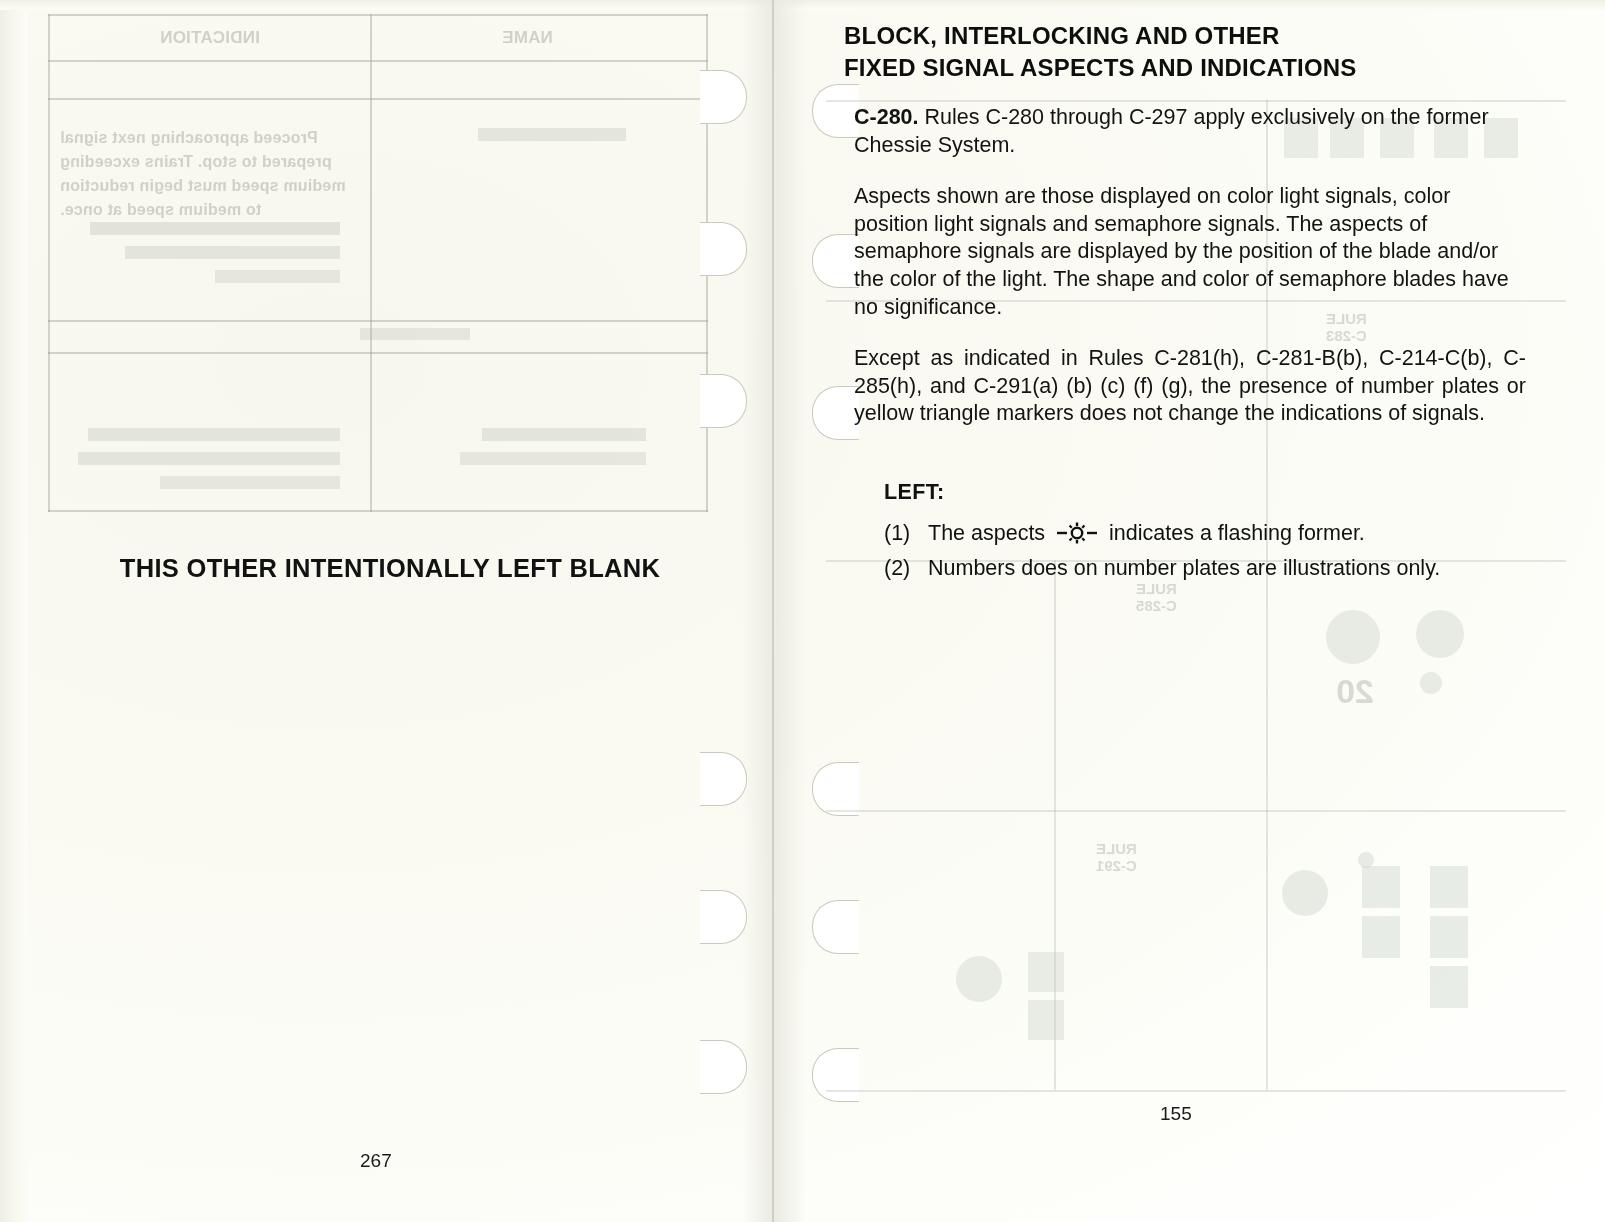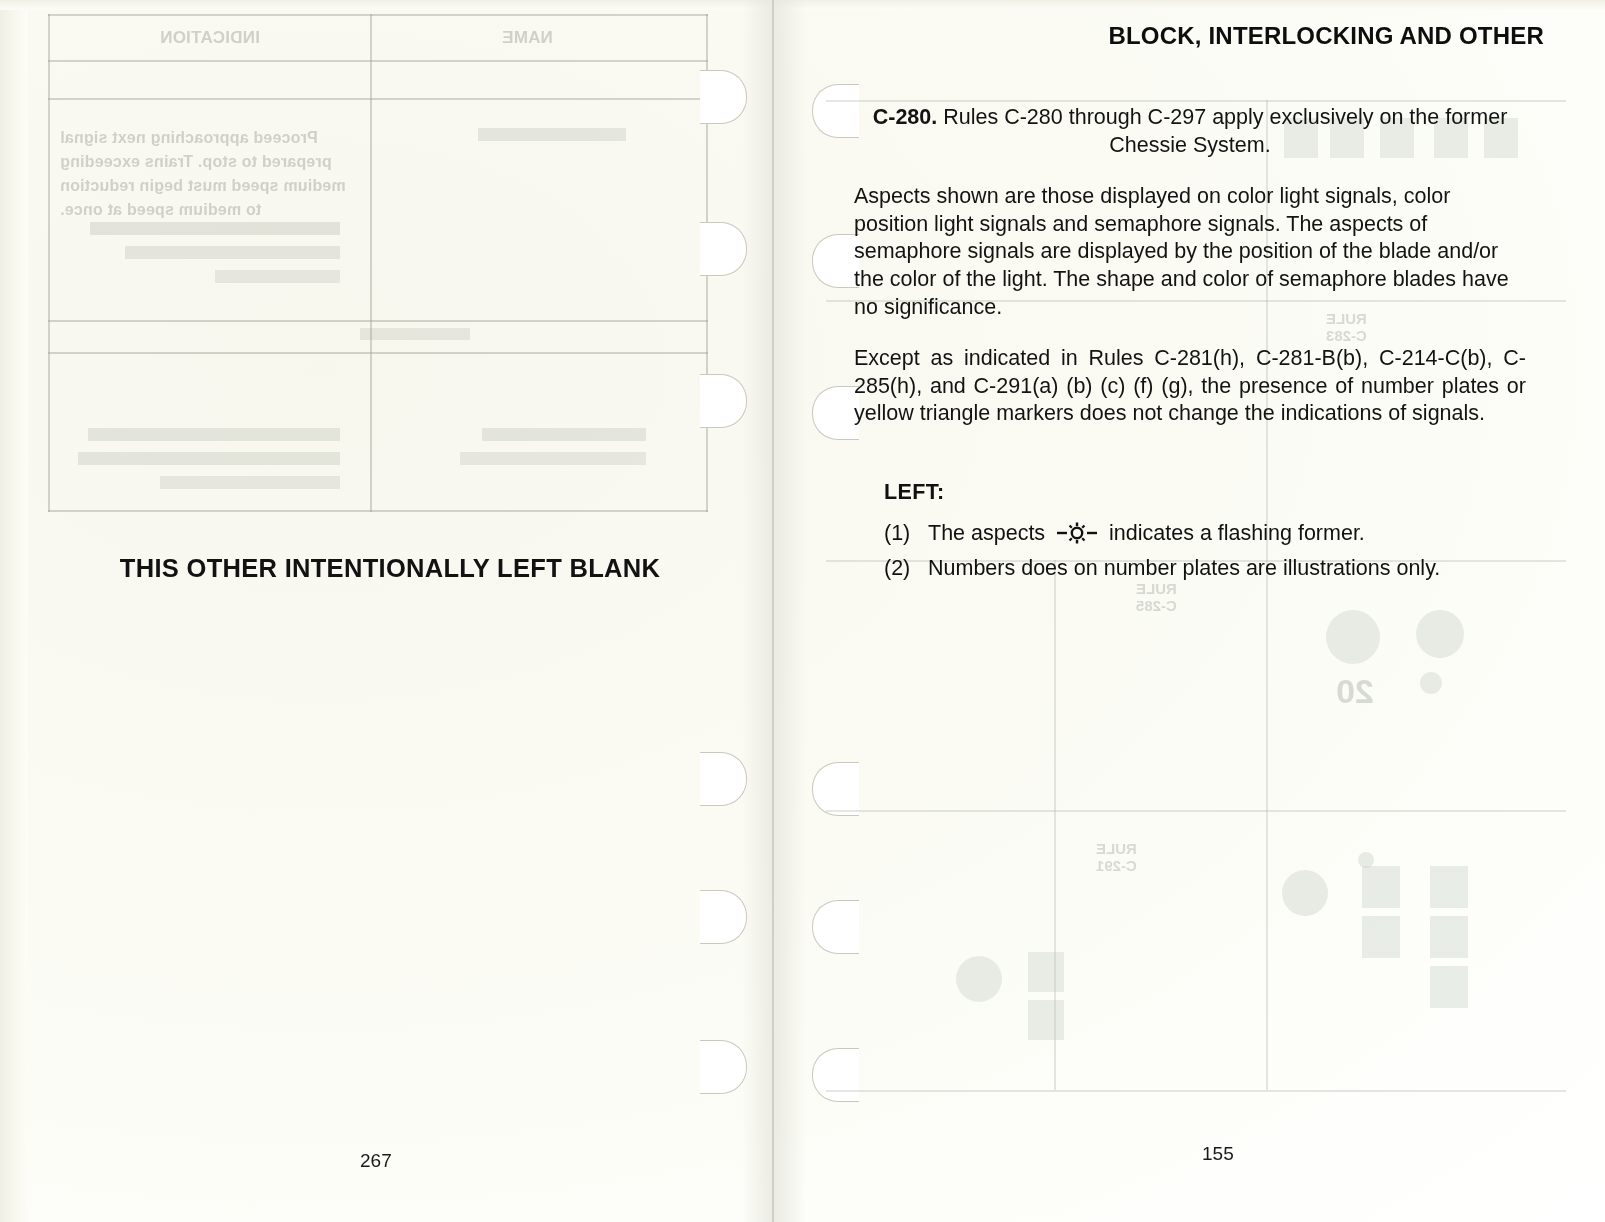--- a/index.html
+++ b/index.html
@@ -104,49 +104,49 @@
     color: #121212;
   }
 
   .folio {
     position: absolute;
     font-size: 19px;
     color: #1a1a1a;
     font-family: "Liberation Sans", sans-serif;
   }
   .folio-left  { left: 330px; top: 1150px; }
-  .folio-right { left: 1160px; top: 1143px; margin-left: 42px; }
+  .folio-right { left: 1160px; top: 1103px; }
 
   
   .page-right {
     position: absolute;
     left: 806px; top: 0;
     width: 780px; height: 1222px;
   }
   .rp-title {
     position: absolute;
     left: 38px; top: 20px;
     width: 700px;
-    text-align: right;
+    text-align: left;
     font-size: 24px;
     font-weight: bold;
     line-height: 1.32;
     letter-spacing: 0.2px;
     color: #0e0e0e;
   }
   .rp-body {
     position: absolute;
     left: 48px;
     width: 672px;
     font-size: 21.5px;
     line-height: 1.285;
     color: #131313;
   }
   .rp-body b { font-weight: bold; }
-  .p1 { top: 104px; text-align: center; }
+  .p1 { top: 104px; }
   .p2 { top: 183px; }
   .p3 { top: 345px; text-align: justify; }
 
   .notes-head {
     position: absolute;
     left: 78px; top: 480px;
     font-size: 21.5px;
     font-weight: bold;
     letter-spacing: 0.4px;
   }
@@ -291,20 +291,21 @@
       <div class="bleed-box" style="left:624px; top:916px; width:38px; height:42px;"></div>
       <div class="bleed-box" style="left:624px; top:966px; width:38px; height:42px;"></div>
 
       <div class="bleed-circ" style="left:150px; top:956px; width:46px; height:46px;"></div>
       <div class="bleed-box" style="left:222px; top:952px; width:36px; height:40px;"></div>
       <div class="bleed-box" style="left:222px; top:1000px; width:36px; height:40px;"></div>
     </div>
 
     <div class="rp-title">
       <div>BLOCK, INTERLOCKING AND OTHER</div>
+      <div>FIXED SIGNAL ASPECTS AND INDICATIONS</div>
     </div>
 
     <div class="rp-body p1">
       <b>C-280.</b>
       <span>Rules C-280 through C-297 apply exclusively on the former Chessie System.</span>
     </div>
 
     <div class="rp-body p2">Aspects shown are those displayed on color light signals, color position light signals and semaphore signals. The aspects of semaphore signals are displayed by the position of the blade and/or the color of the light. The shape and color of semaphore blades have no significance.</div>
 
     <div class="rp-body p3">Except as indicated in Rules C-281(h), C-281-B(b), C-214-C(b), C-285(h), and C-291(a) (b) (c) (f) (g), the presence of number plates or yellow triangle markers does not change the indications of signals.</div>

